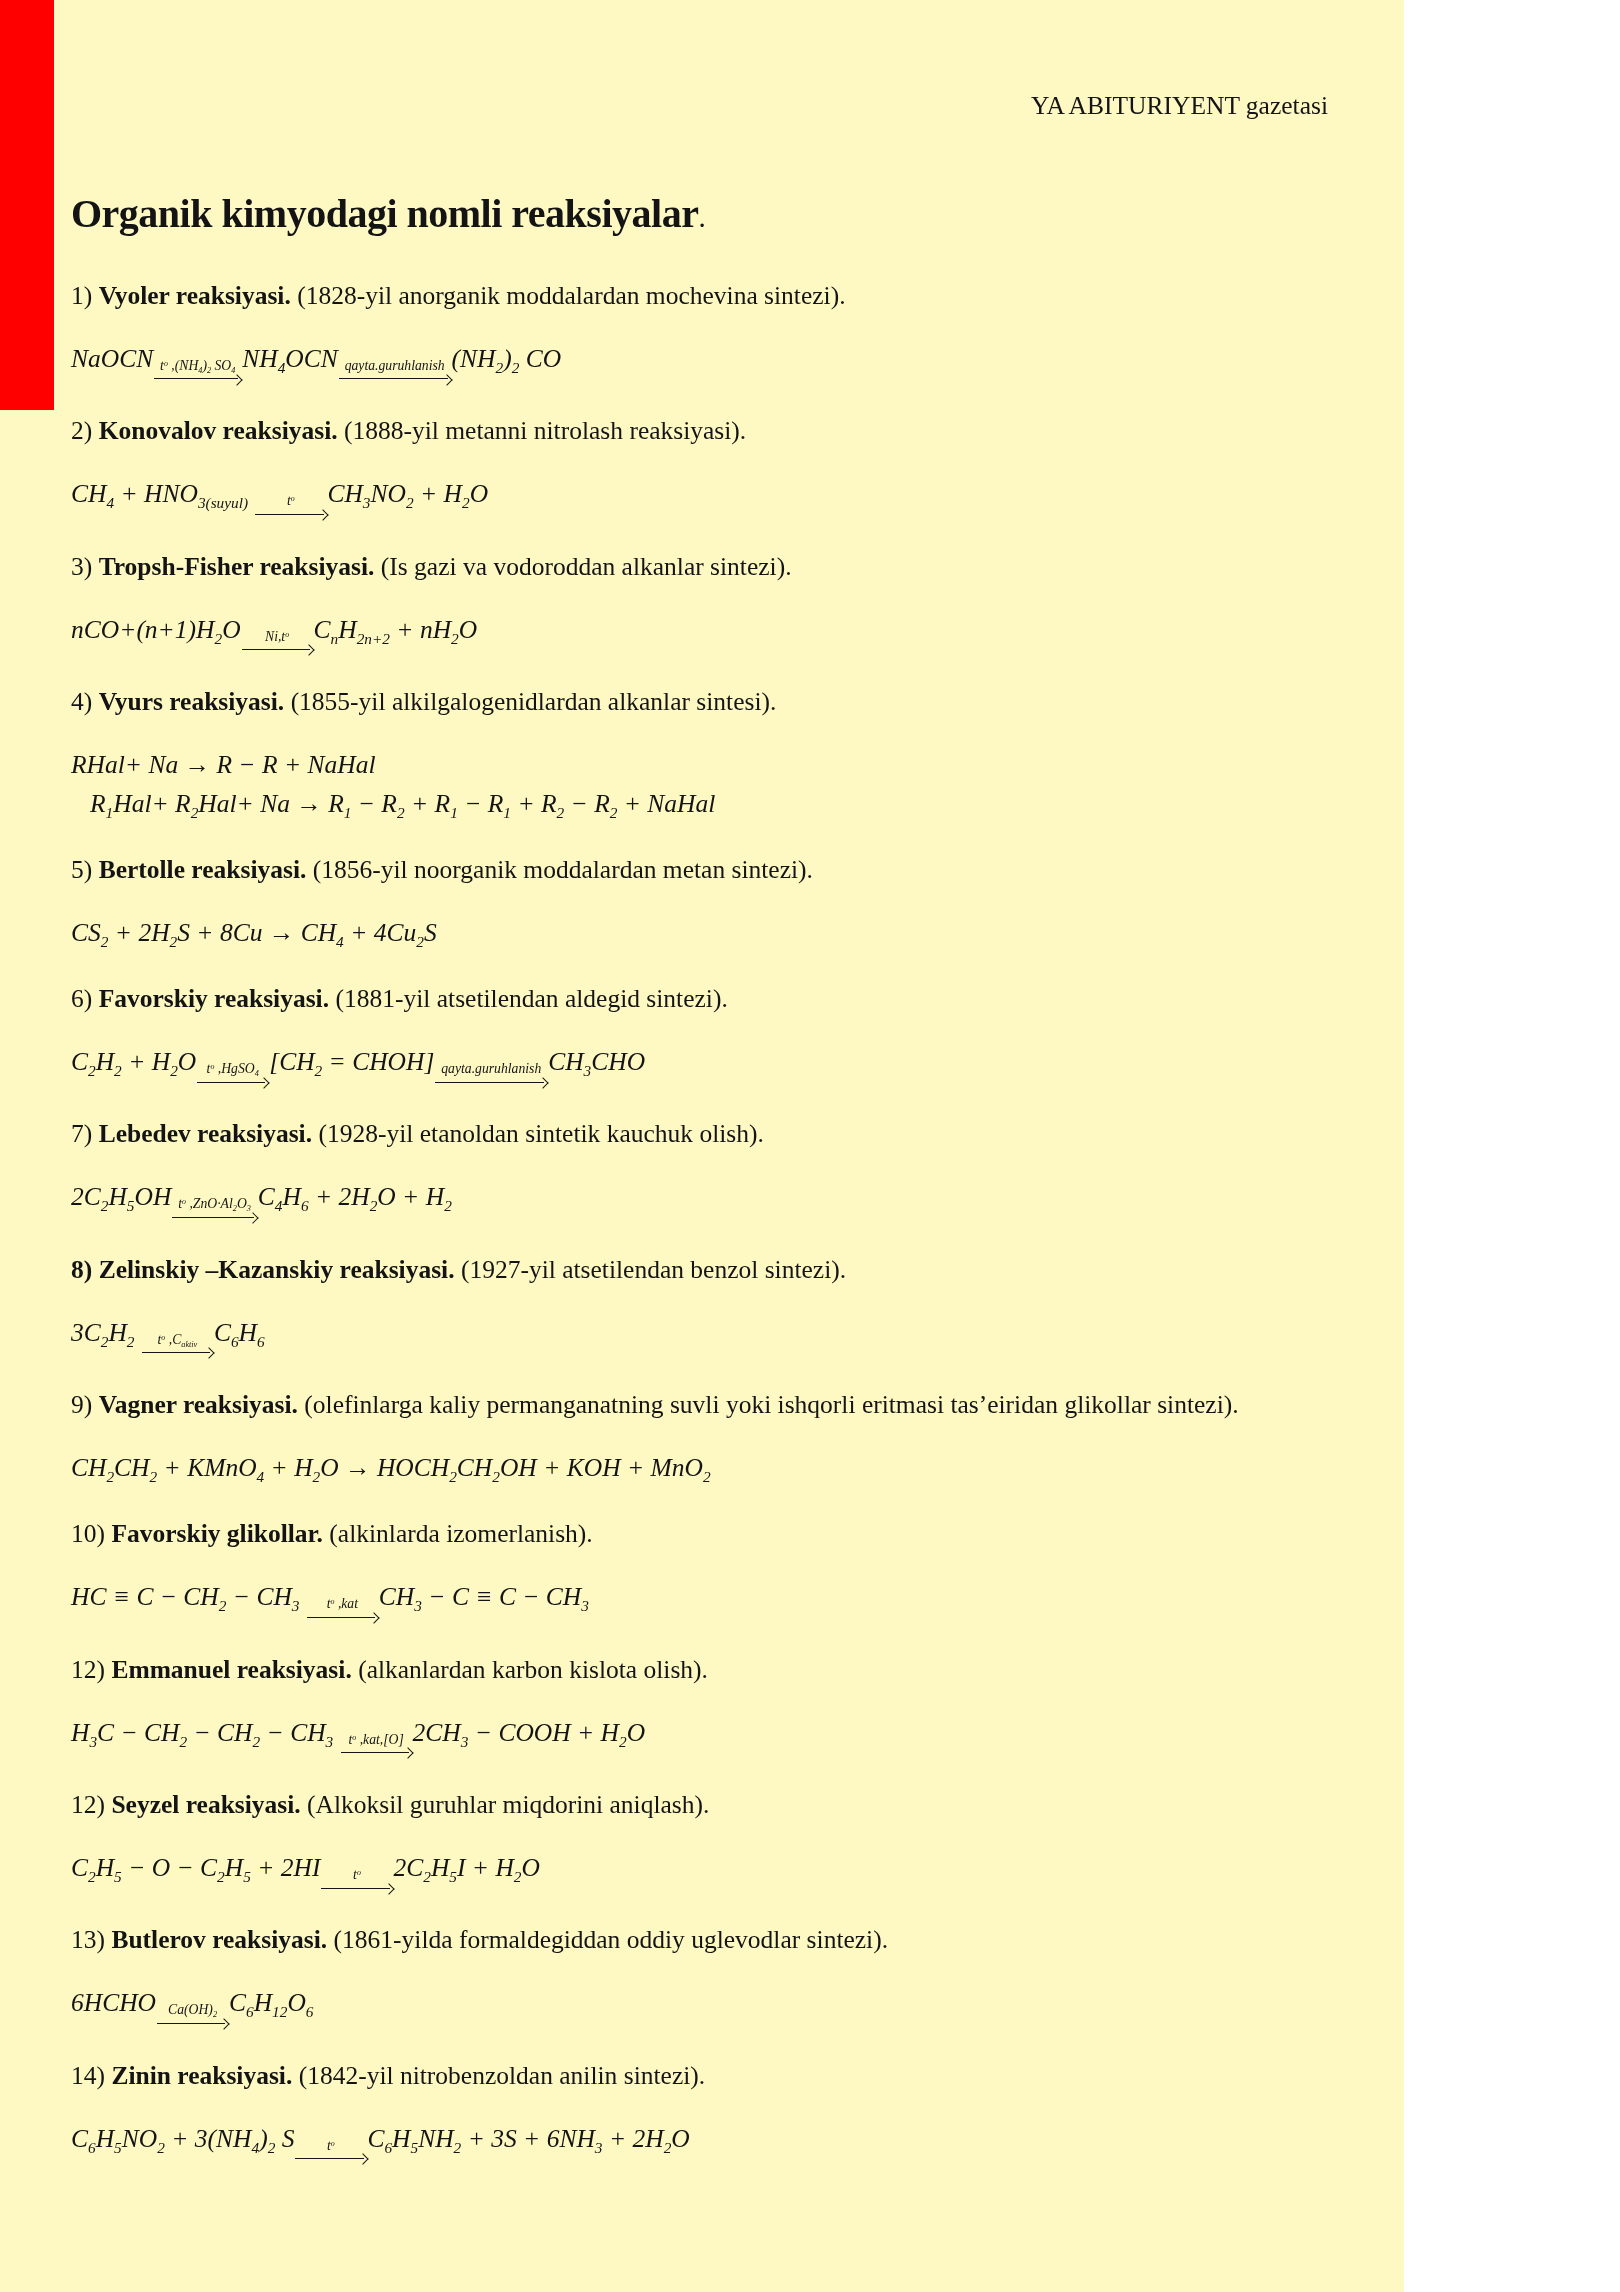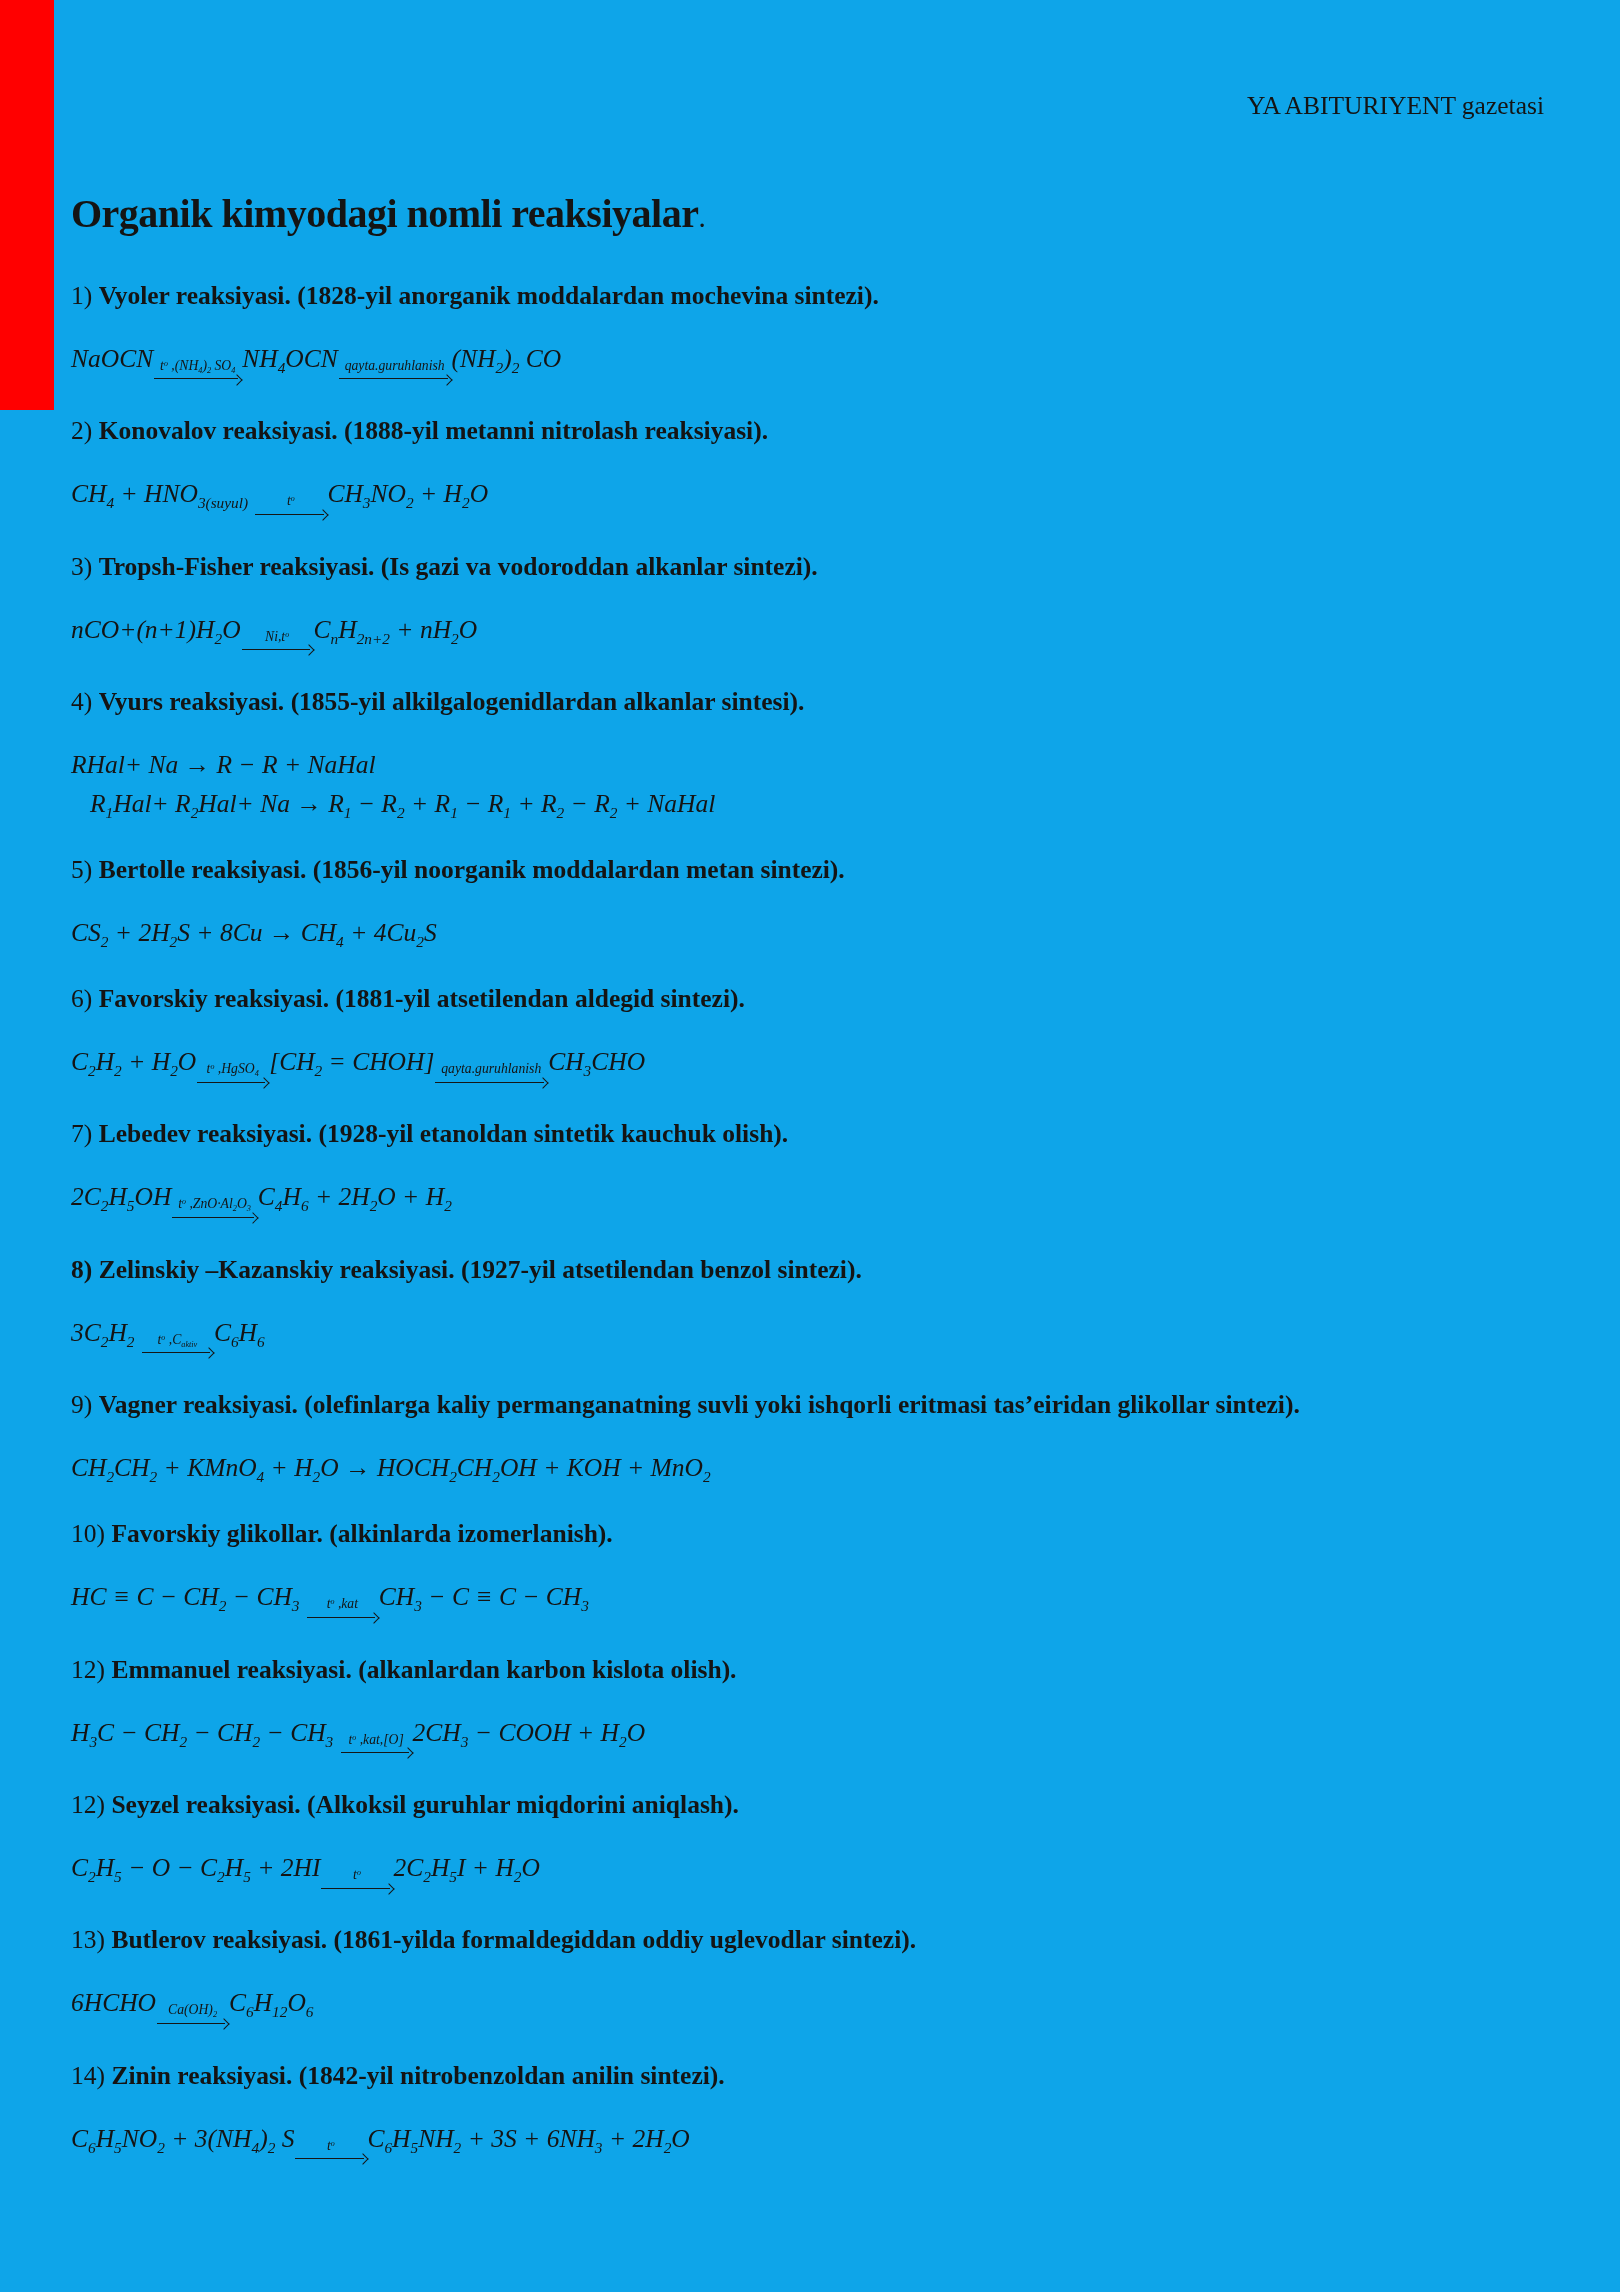--- a/index.html
+++ b/index.html
@@ -1,27 +1,27 @@
 <!DOCTYPE html>
 <html><head>
 <meta charset="utf-8">
 <style>
   html,body{margin:0;padding:0;background:#ffffff;}
   body{width:1620px;height:2293px;position:relative;font-family:"Liberation Serif","DejaVu Serif",serif;color:#141414;}
-  .page{position:relative;width:1620px;height:2293px;overflow:hidden;background:#0ea5e9;}
+  .page{position:relative;width:1404px;height:2293px;overflow:hidden;background:#fef9c3;}
   .red-bar{position:absolute;left:0;top:0;width:54px;height:410px;}
   .header{margin:0 76px 0 0;padding-top:90px;text-align:right;font-size:25.5px;line-height:31px;}
   .title{margin:69px 0 0 71px;font-size:40px;line-height:47px;font-weight:700;letter-spacing:-0.5px;}
   .title .dot{font-weight:400;font-size:29px;}
   #reactions-list{margin:39px 69px 0 71px;}
   .rx-text{margin:0 0 29px 0;font-size:25.5px;line-height:32px;white-space:nowrap;}
   .rx-num{font-weight:400;}
   .rx-num.bold{font-weight:700;}
   .rx-name{font-weight:700;}
-  .rx-desc{font-weight:700;}
+  .rx-desc{font-weight:400;}
   .rx-eq{margin:0 0 32px 0;font-size:25.5px;font-style:italic;}
   .eq-line{line-height:36px;white-space:nowrap;}
   .eq-line + .eq-line{margin-top:2.9px;margin-left:19px;}
   sub{font-size:0.60em;line-height:0;vertical-align:-0.40em;}
   sup{font-size:0.58em;line-height:0;vertical-align:0.55em;}
   .arr{display:inline-flex;flex-direction:column;align-items:center;vertical-align:-2.9px;margin:0 1px;}
   .arr .lbl{font-size:13.7px;line-height:14.7px;padding:0 5.9px 1px 5.9px;white-space:nowrap;}
   .arr .shaft{position:relative;height:8.8px;min-width:71px;align-self:stretch;}
   .arr .shaft::before{content:"";position:absolute;left:0;right:2.9px;top:3.9px;border-top:1.4px solid #161616;}
   .arr .shaft::after{content:"";position:absolute;right:0;top:1px;width:6.9px;height:6.9px;border-top:1.4px solid #161616;border-right:1.4px solid #161616;transform:rotate(45deg);}

